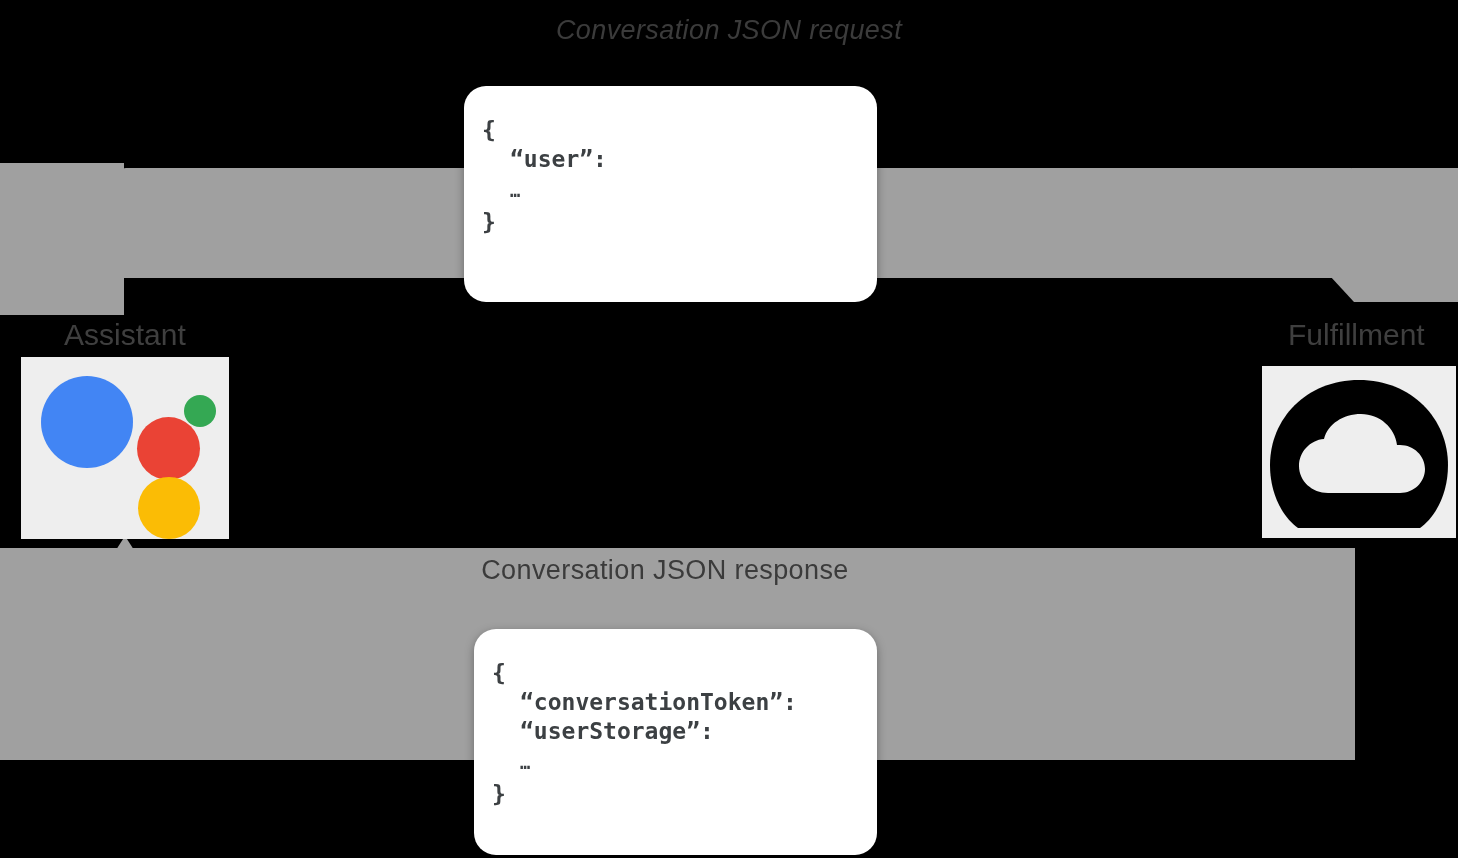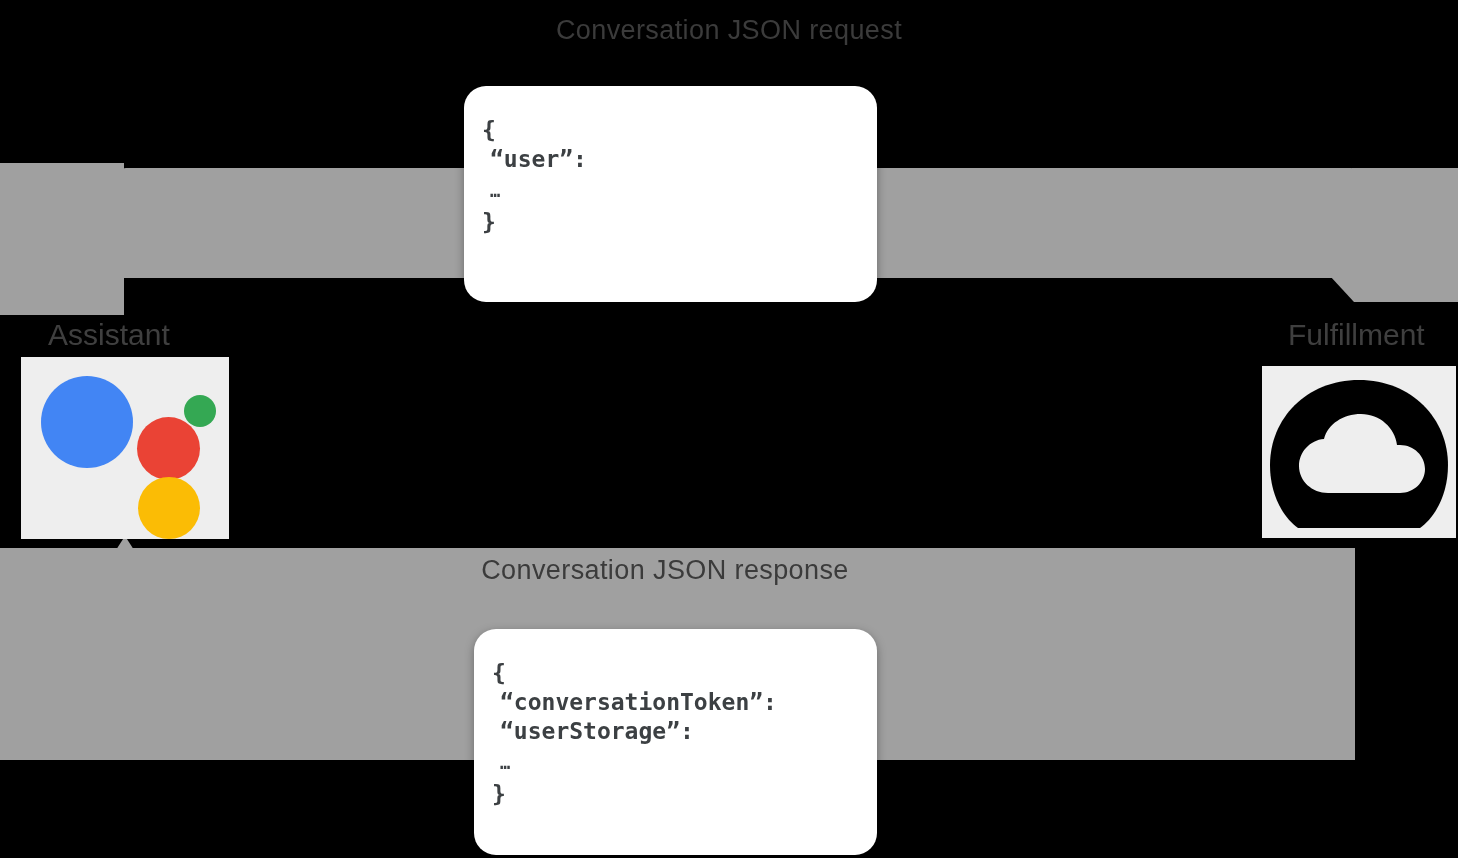--- a/index.html
+++ b/index.html
@@ -104,37 +104,38 @@
   .label-sub {
     font-size: 27px;
     font-weight: 400;
     letter-spacing: 0.4px;
     white-space: nowrap;
   }
   #label-request {
     left: 0px;
     top: 14px;
     width: 1458px;
+    font-style: italic;
   }
   #label-response {
     left: 0px;
     top: 554px;
     width: 1330px;
   }
 
   .side-label {
     position: absolute;
     color: #3f3f3f;
     font-size: 30px;
     font-weight: 400;
     white-space: nowrap;
     user-select: none;
   }
   #label-assistant {
-    left: 48px;
+    left: 64px;
     top: 318px;
   }
   #label-fulfillment {
     left: 1288px;
     top: 318px;
   }
 
   
   .json-card {
     position: absolute;
@@ -147,21 +148,21 @@
     box-sizing: border-box;
   }
   .json-line {
     font-size: 23px;
     font-weight: 700;
     line-height: 29px;
     white-space: pre;
     padding-left: 18px;
   }
   .json-line.indent {
-    padding-left: 26px;
+    padding-left: 46px;
   }
   .json-line.ellipsis {
     font-size: 17px;
     font-weight: 700;
     line-height: 34px;
   }
   #json-request {
     left: 464px;
     top: 86px;
     width: 413px;

